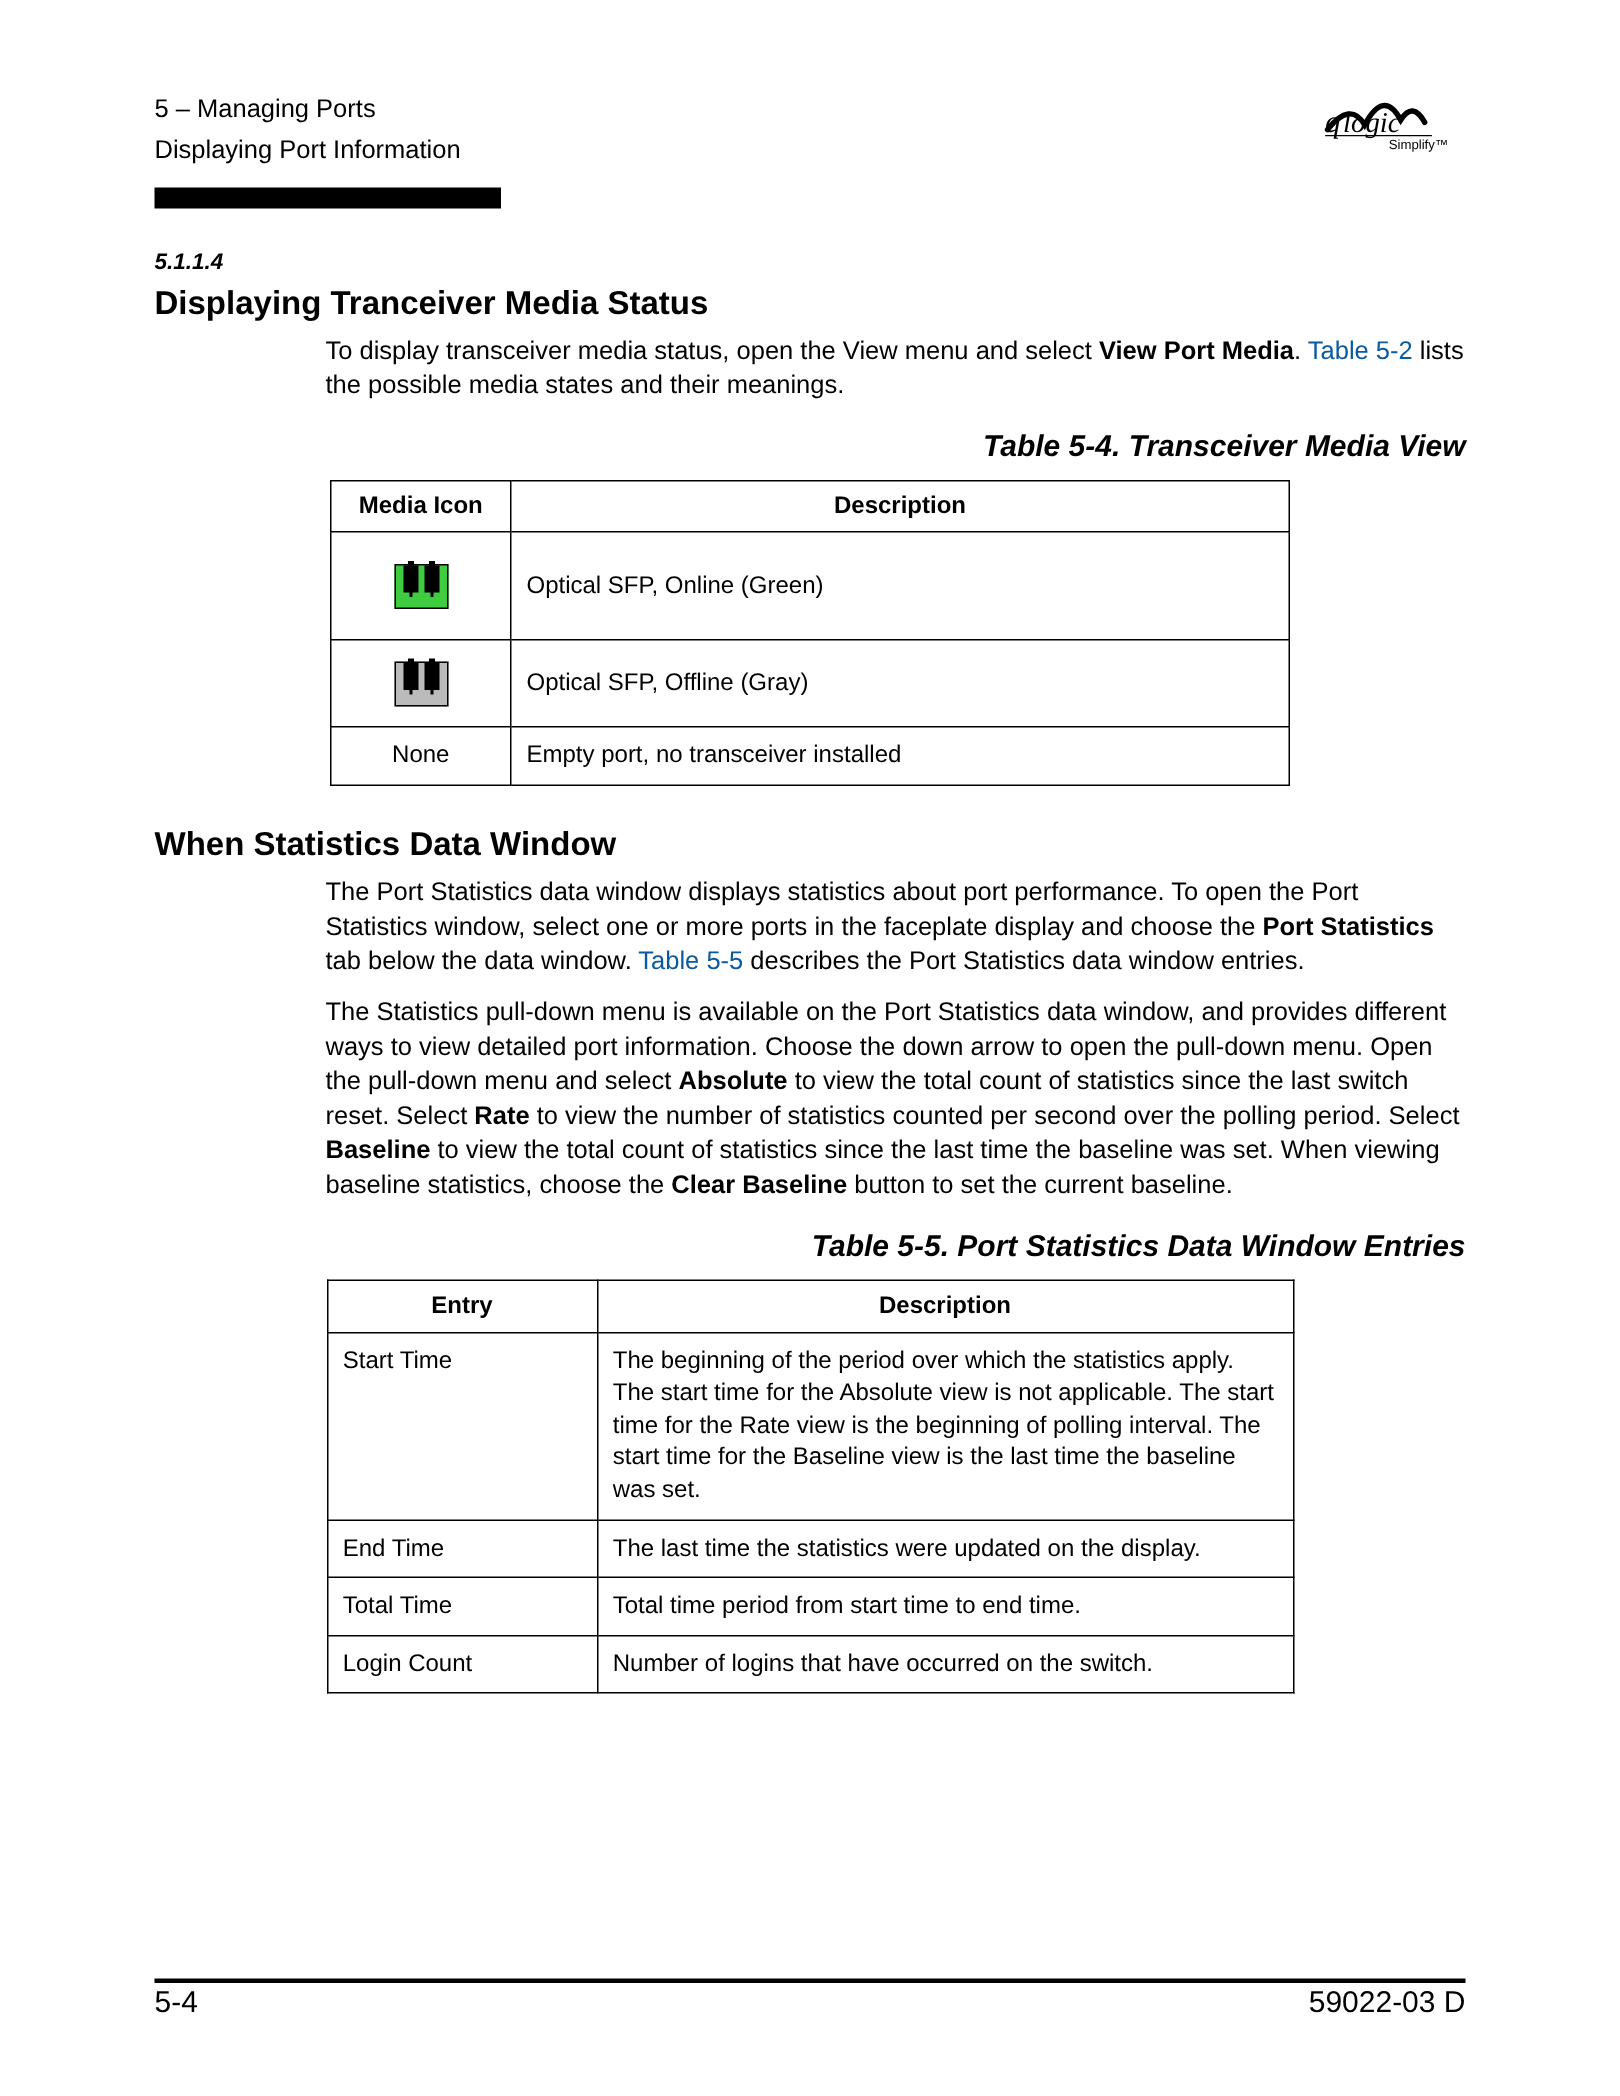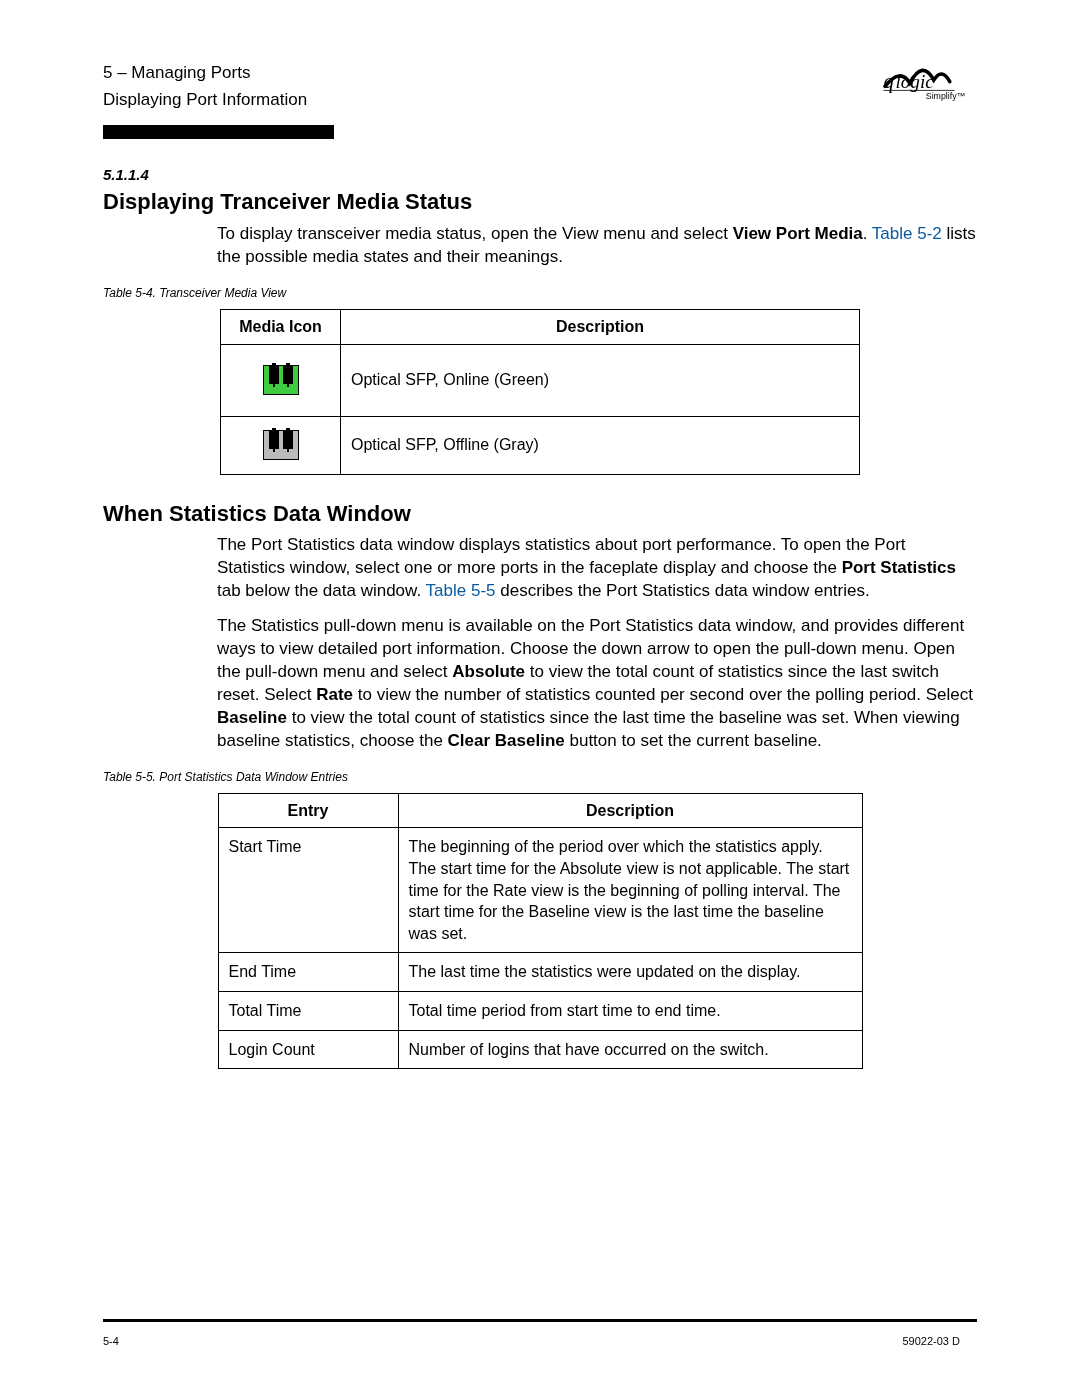--- a/index.html
+++ b/index.html
@@ -45,25 +45,25 @@
       font-weight: bold;
       font-family: Arial, Helvetica, sans-serif;
       margin-bottom: 6px;
     }
     .body-indent { margin-left: 114px; }
     .body-para p { margin-bottom: 12px; }
     .link { color: #0a5aa0; }
     .bold { font-weight: bold; }
 
     .table-caption {
-      text-align: left;
-      font-weight: normal;
+      text-align: right;
+      font-weight: bold;
       font-style: italic;
       font-family: Arial, Helvetica, sans-serif;
-      font-size: 12px;
+      font-size: 20px;
       margin: 16px 0 8px 0;
     }
     table {
       border-collapse: collapse;
       margin: 0 auto;
       font-size: 17px;
     }
     table.t1 { width: 640px; }
     table.t2 { width: 645px; padding-left: 35px; }
     th, td {
@@ -119,25 +119,25 @@
 
     .bottom-rule {
       position: absolute;
       left: 103px; right: 103px;
       bottom: 75px;
       height: 3px;
       background: #000;
     }
     .footer {
       position: absolute;
-      left: 103px; right: 120px;
+      left: 103px; right: 103px;
       bottom: 48px;
       display: flex;
       justify-content: space-between;
-      font-size: 11px;
+      font-size: 20px;
     }
     .sec2 { margin-top: 24px; }
   </style>
 </head>
 <body>
 
 <div class="header-row">
   <div class="header-left">
     <div class="line1">5 – Managing Ports</div>
     <div class="line2">Displaying Port Information</div>
@@ -181,20 +181,24 @@
       <td>Optical SFP, Online (Green)</td>
     </tr>
     <tr>
       <td style="height:58px;">
         <span class="media-icon-box gray">
           <span class="pin p1"></span><span class="pin p2"></span>
         </span>
       </td>
       <td>Optical SFP, Offline (Gray)</td>
     </tr>
+    <tr>
+      <td>None</td>
+      <td>Empty port, no transceiver installed</td>
+    </tr>
   </tbody>
 </table>
 
 <div class="sec2">
   <h2>When Statistics Data Window</h2>
   <div class="body-indent body-para">
     <p>
       <span>The Port Statistics data window displays statistics about port performance. To open the Port Statistics window, select one or more ports in the faceplate display and choose the </span><span class="bold">Port Statistics</span><span> tab below the data window. </span><span class="link">Table 5-5</span><span> describes the Port Statistics data window entries.</span>
     </p>
     <p>

